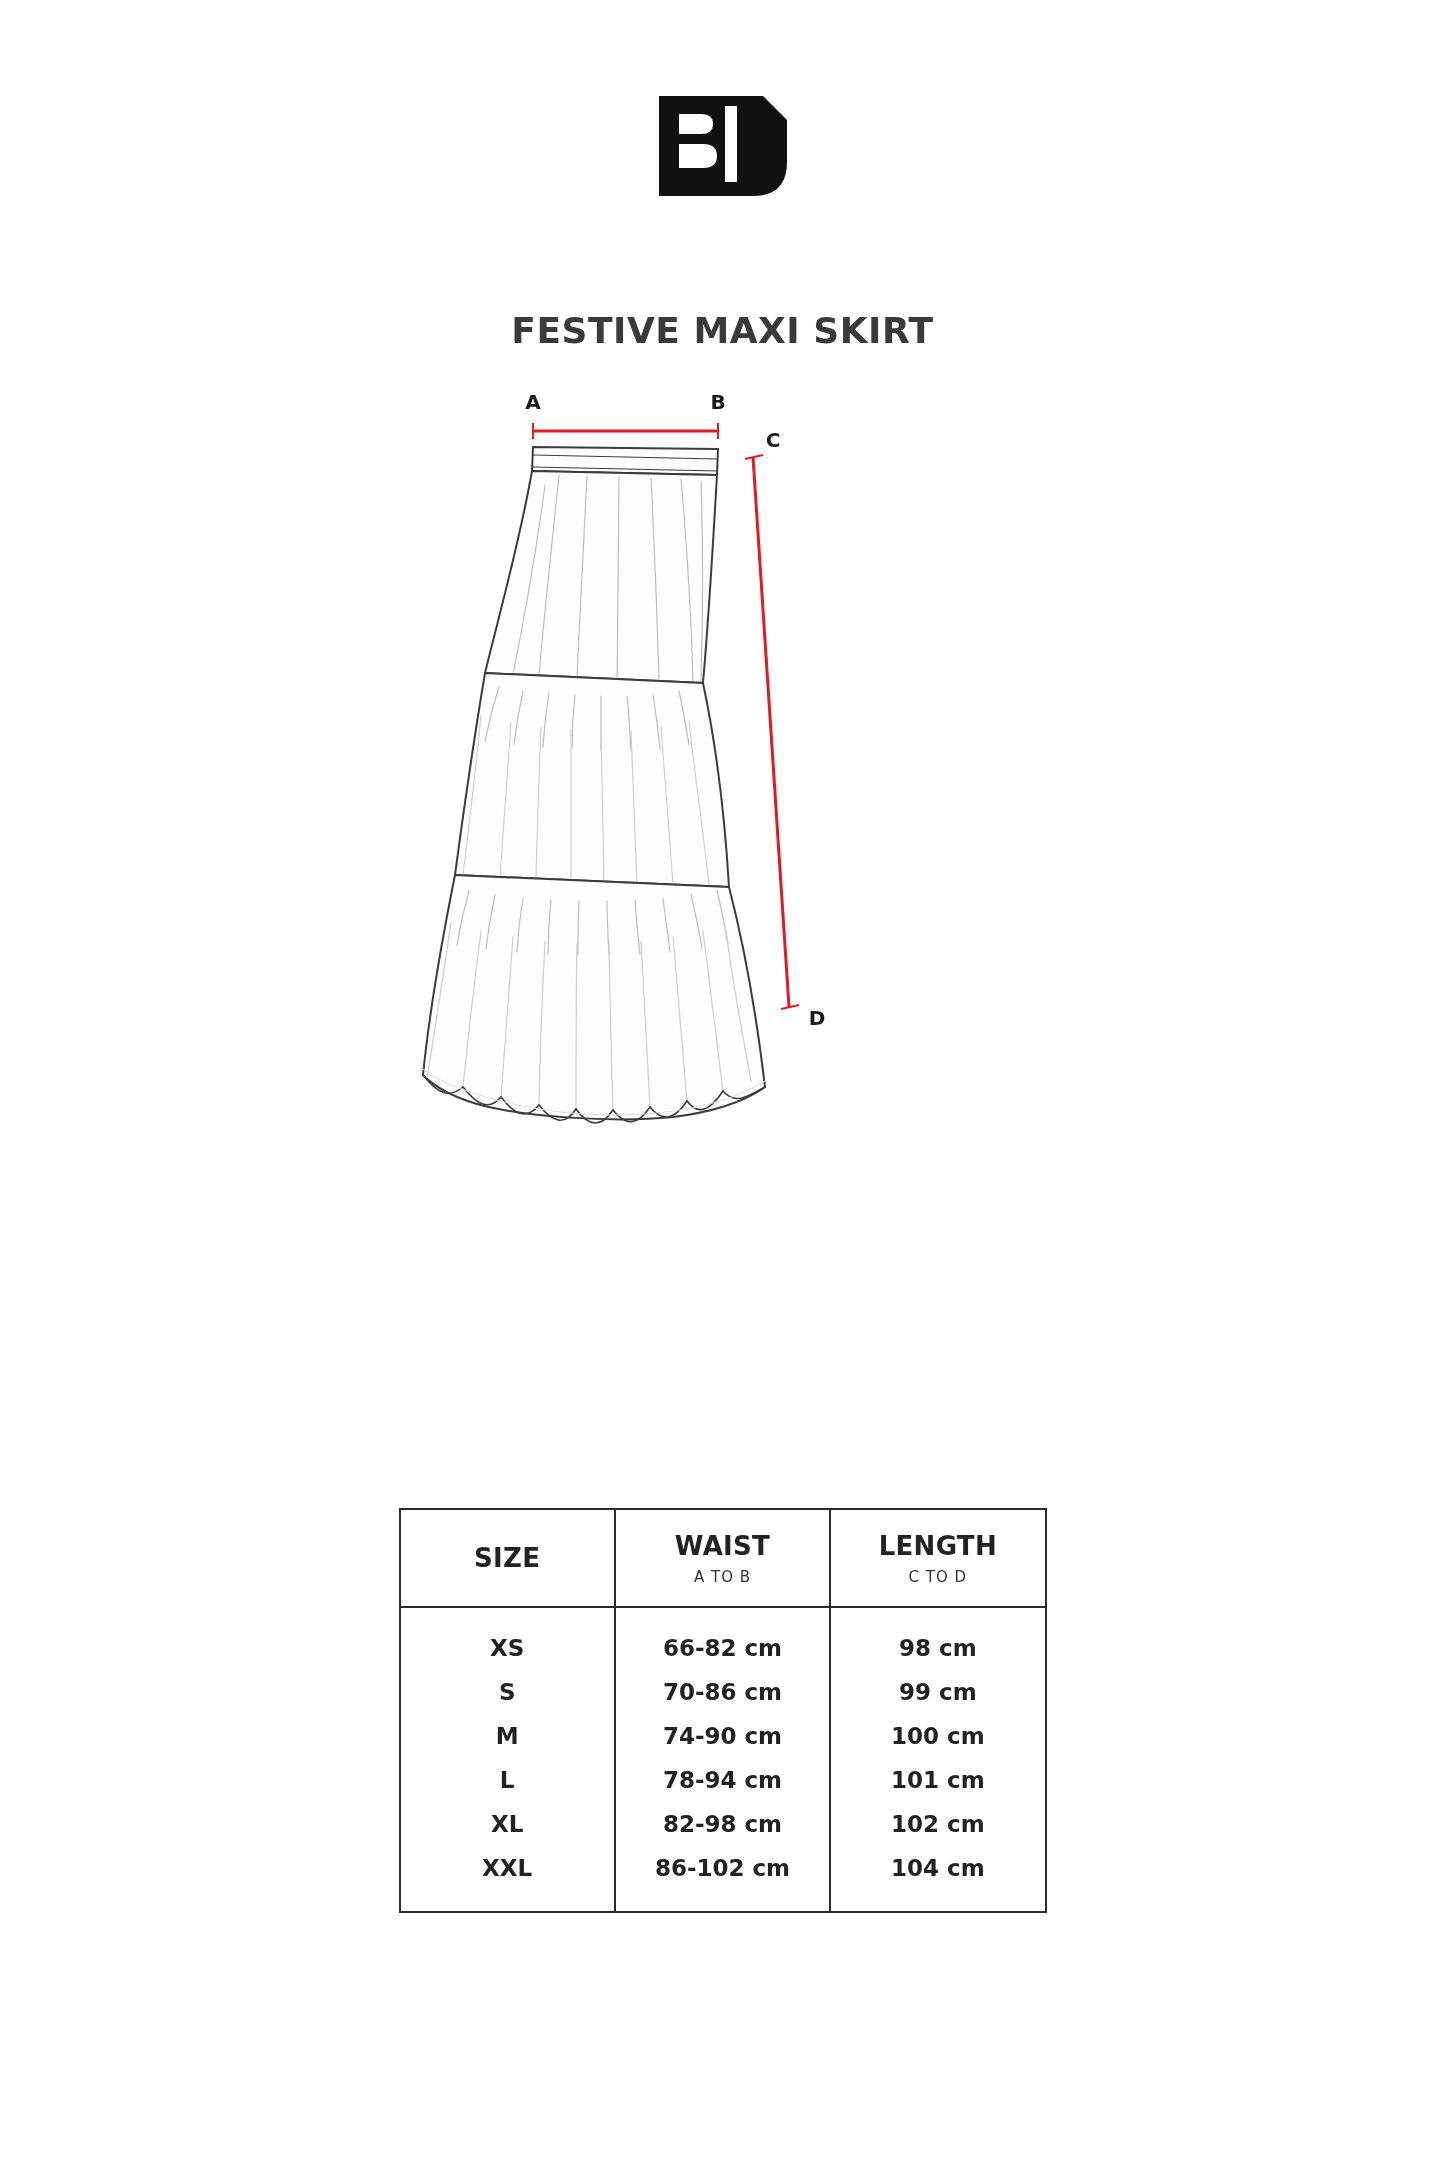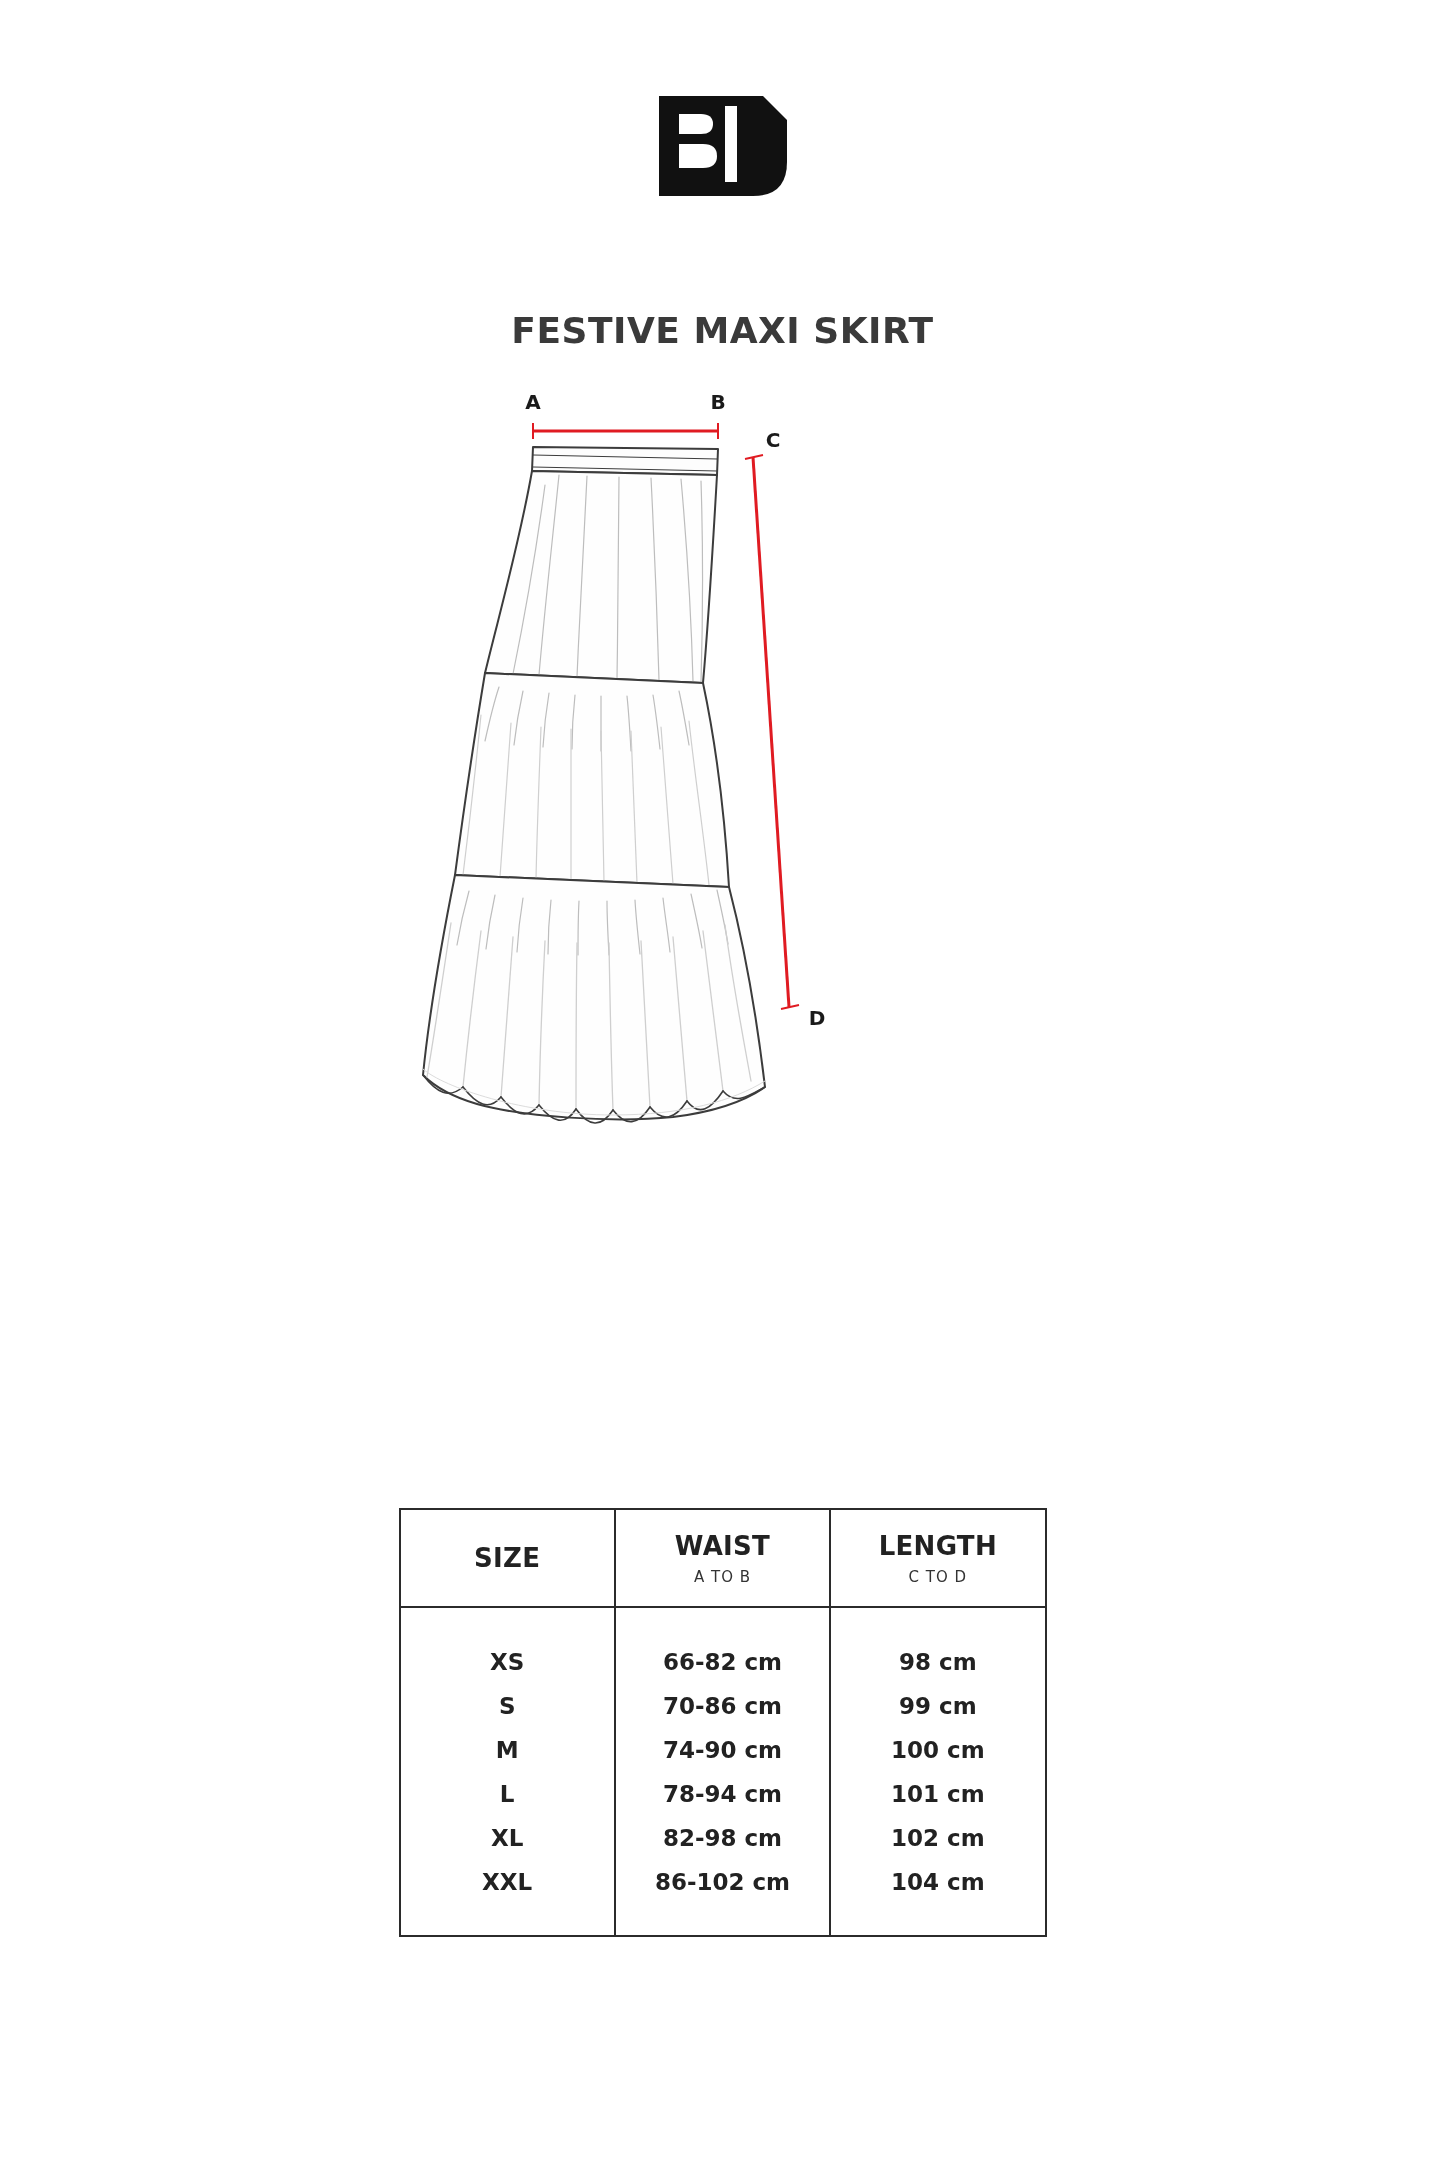--- a/index.html
+++ b/index.html
@@ -97,22 +97,22 @@
   table.size-table tbody td {
     border-left: 2px solid #2b2b2b;
     border-right: 2px solid #2b2b2b;
     border-top: none;
     border-bottom: none;
     font-size: 23px;
     font-weight: bold;
     color: #222;
     padding: 9px 4px;
   }
-  table.size-table tbody tr:first-child td { padding-top: 41px; }
-  table.size-table tbody tr:last-child td { padding-bottom: 40px; }
+  table.size-table tbody tr:first-child td { padding-top: 27px; }
+  table.size-table tbody tr:last-child td { padding-bottom: 30px; }
   .tbody-bottom td { border-bottom: 2px solid #2b2b2b !important; }
   .col-size { width: 33.33%; }
   .col-waist { width: 33.33%; }
   .col-length { width: 33.33%; }
 
   
 </style>
 </head>
 <body>
 

